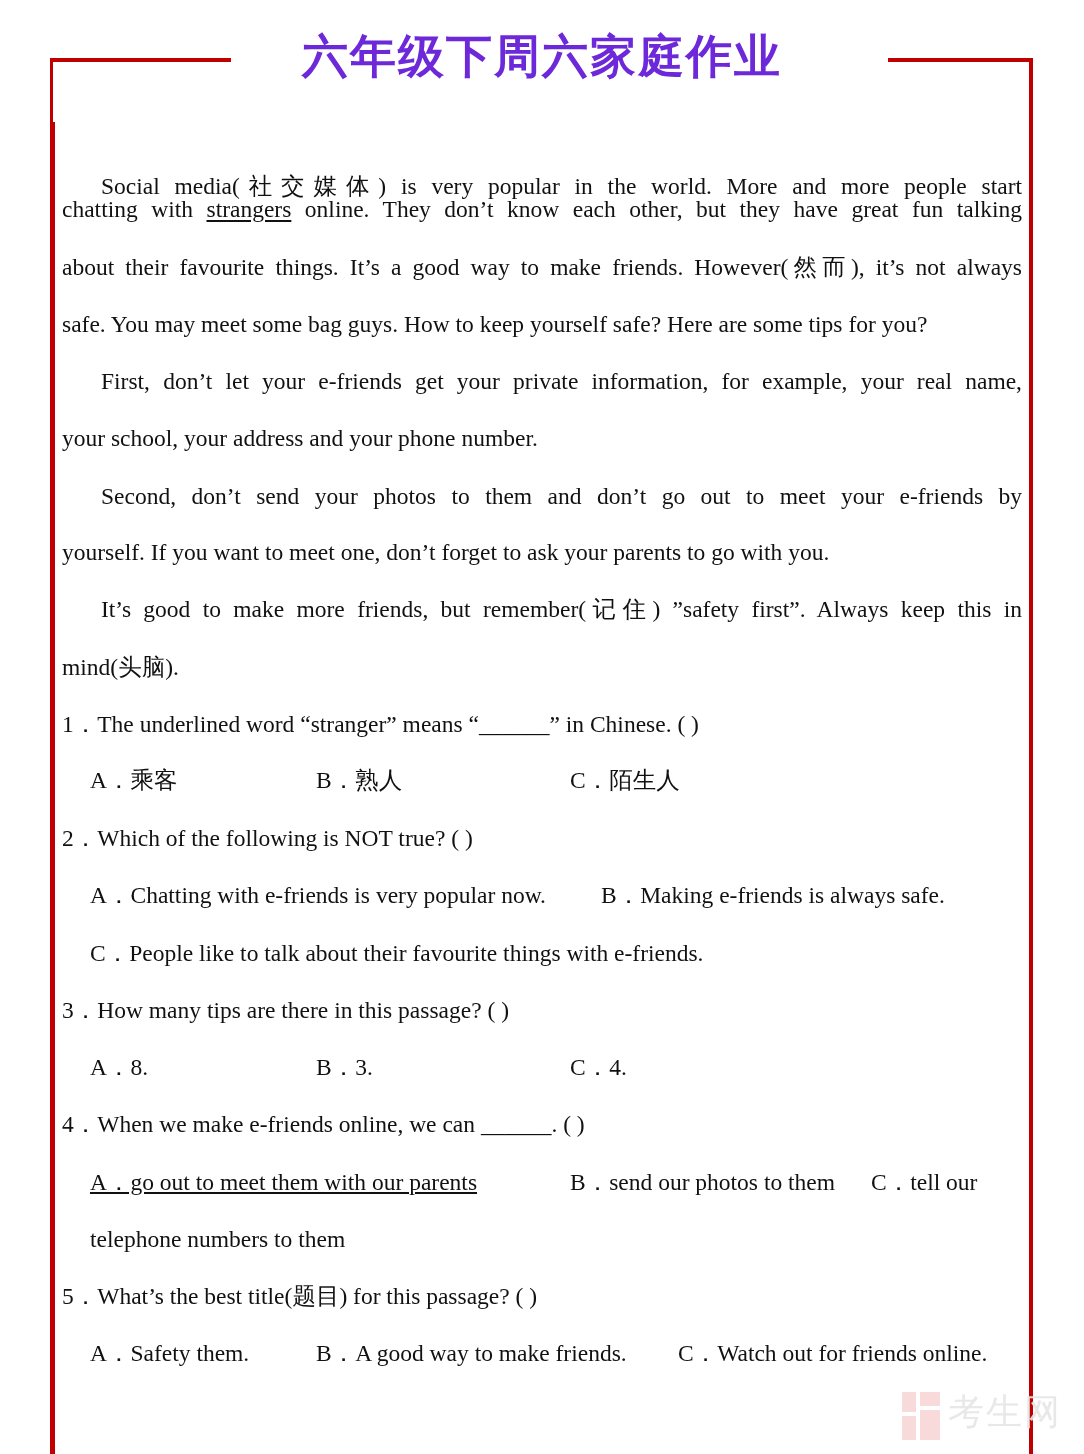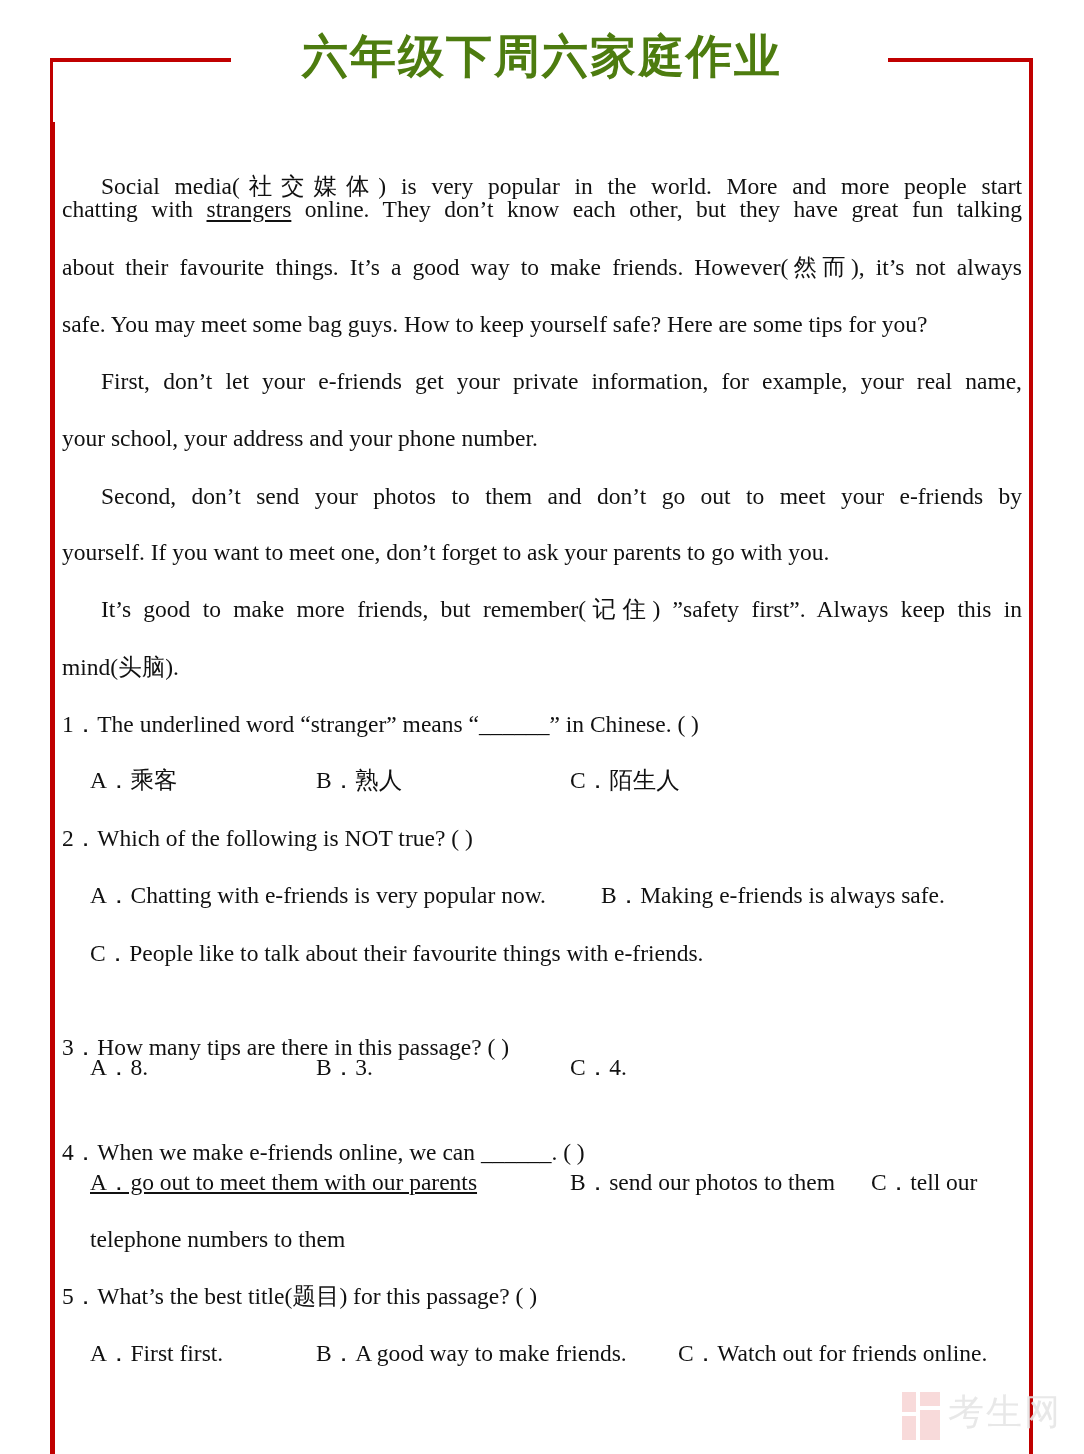--- a/index.html
+++ b/index.html
@@ -1,21 +1,21 @@
 <!DOCTYPE html>
 <html><head>
 <meta charset="utf-8">
 <style>
   html, body { margin: 0; padding: 0; background: #ffffff; }
   body { width: 1084px; height: 1454px; position: relative; overflow: hidden;
          font-family: "Liberation Serif", "DejaVu Serif", serif; color: #111; }
   .frame-line { position: absolute; background: #c00000; }
   #title { position: absolute; top: 26px; left: 0; width: 1084px; text-align: center;
            font-family: "DejaVu Sans", "Liberation Sans", sans-serif; font-weight: bold;
-           font-size: 46px; letter-spacing: 2px; color: #4d7c0f; line-height: 60px; }
+           font-size: 46px; letter-spacing: 2px; color: #6d28d9; line-height: 60px; }
   .content { position: absolute; left: 62px; width: 960px; font-size: 23.5px; }
   .line { position: absolute; left: 0; white-space: nowrap; line-height: 30px; }
   .just { width: 960px; text-align: justify; text-align-last: justify; }
   .indent { left: 39px; width: 921px; }
   .u { text-decoration: underline; text-underline-offset: 3px; }
   .opt { position: absolute; white-space: nowrap; line-height: 30px; }
   .watermark { position: absolute; left: 898px; top: 1388px; width: 180px; height: 60px; opacity: 0.9; }
   .wm-logo { position: absolute; left: 4px; top: 4px; width: 38px; height: 48px; }
   .wm-text { position: absolute; left: 50px; top: 0px; font-family: "DejaVu Sans", sans-serif;
              font-size: 36px; color: #e6e6e6; letter-spacing: 2px; }
@@ -54,33 +54,33 @@
   <div class="line" style="top:709px;">1．The underlined word “stranger” means “______” in Chinese. (   )</div>
   <div class="opt" style="left:28px; top:765px;">A．乘客</div>
   <div class="opt" style="left:254px; top:765px;">B．熟人</div>
   <div class="opt" style="left:508px; top:765px;">C．陌生人</div>
 
   <div class="line" style="top:823px;">2．Which of the following is NOT true? (   )</div>
   <div class="opt" style="left:28px; top:880px;">A．Chatting with e-friends is very popular now.</div>
   <div class="opt" style="left:539px; top:880px;">B．Making e-friends is always safe.</div>
   <div class="opt" style="left:28px; top:938px;">C．People like to talk about their favourite things with e-friends.</div>
 
-  <div class="line" style="top:1032px;">3．How many tips are there in this passage? (   )</div>
+  <div class="line" style="top:995px;">3．How many tips are there in this passage? (   )</div>
   <div class="opt" style="left:28px; top:1052px;">A．8.</div>
   <div class="opt" style="left:254px; top:1052px;">B．3.</div>
   <div class="opt" style="left:508px; top:1052px;">C．4.</div>
 
-  <div class="line" style="top:1109px;margin-top:28px;">4．When we make e-friends online, we can ______. (   )</div>
+  <div class="line" style="top:1109px;">4．When we make e-friends online, we can ______. (   )</div>
   <div class="opt" style="left:28px; top:1167px;text-decoration:underline;">A．go out to meet them with our parents</div>
   <div class="opt" style="left:508px; top:1167px;">B．send our photos to them</div>
   <div class="opt" style="left:809px; top:1167px;">C．tell our</div>
   <div class="opt" style="left:28px; top:1224px;">telephone numbers to them</div>
 
   <div class="line" style="top:1281px;">5．What’s the best title(题目) for this passage? (   )</div>
-  <div class="opt" style="left:28px; top:1338px;">A．First first.</div>
+  <div class="opt" style="left:28px; top:1338px;">A．Safety them.</div>
   <div class="opt" style="left:254px; top:1338px;">B．A good way to make friends.</div>
   <div class="opt" style="left:616px; top:1338px;">C．Watch out for friends online.</div>
 </div>
 
 <div class="watermark">
   <svg class="wm-logo" viewBox="0 0 38 48">
     <rect x="0" y="0" width="14" height="20" fill="#f8d6d6"></rect>
     <rect x="0" y="24" width="14" height="24" fill="#f8d6d6"></rect>
     <rect x="18" y="0" width="20" height="14" fill="#f8d6d6"></rect>
     <rect x="18" y="18" width="20" height="30" fill="#f8d6d6"></rect>

